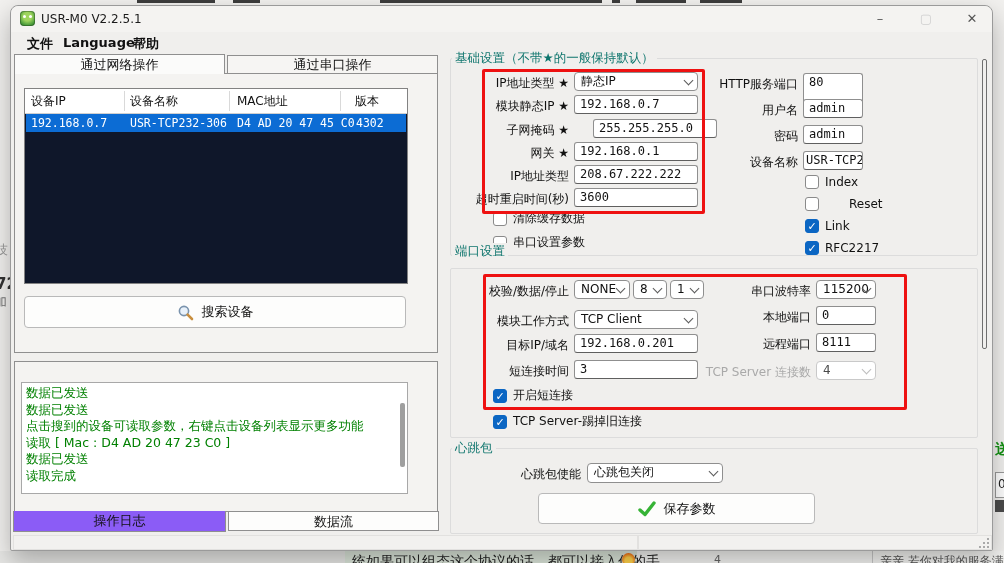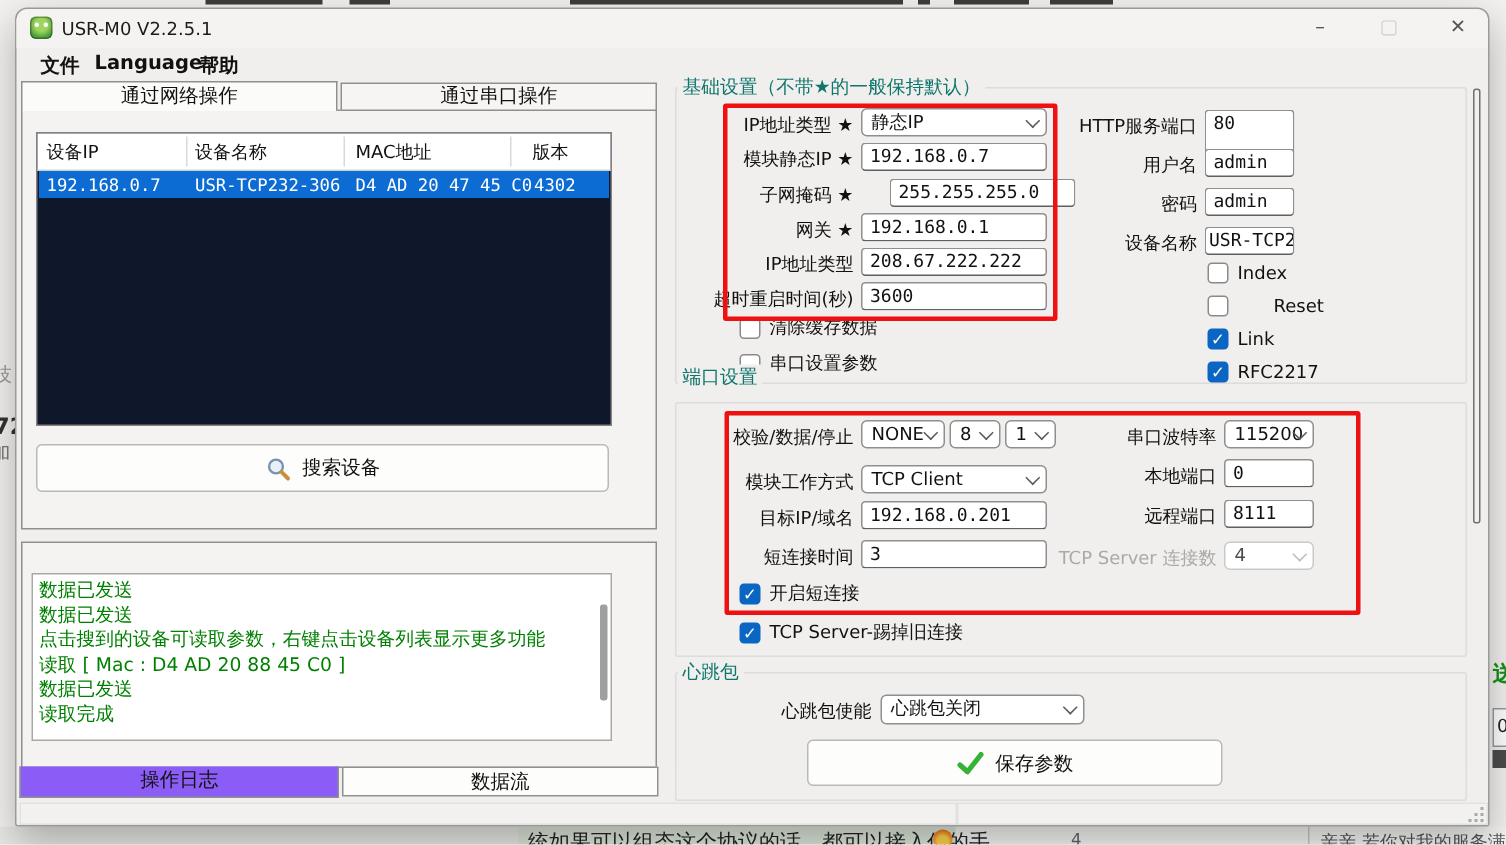--- a/index.html
+++ b/index.html
@@ -143,21 +143,21 @@
       <line x1="10.6" y1="10.6" x2="15" y2="15" stroke="#c98f3f" stroke-width="2.6" stroke-linecap="round"></line>
     </svg>
     <span>搜索设备</span>
   </div>
 
   <div class="pane" style="left:3px;top:355px;width:424px;height:151px;"></div>
   <div class="logbox" style="left:10px;top:376px;width:387px;height:112px;z-index:4;">
     <div class="log-line">数据已发送</div>
     <div class="log-line">数据已发送</div>
     <div class="log-line">点击搜到的设备可读取参数，右键点击设备列表显示更多功能</div>
-    <div class="log-line">读取 [ Mac : D4 AD 20 88 45 C0 ]</div>
+    <div class="log-line">读取 [ Mac : D4 AD 20 47 23 C0 ]</div>
     <div class="log-line">数据已发送</div>
     <div class="log-line">读取完成</div>
     <div class="abs" style="right:2px;top:20px;width:5px;height:64px;background:#9f9f9f;border-radius:2px;"></div>
   </div>
 
   <div class="tab" style="left:2px;top:505px;width:213px;height:21px;line-height:20px;border-top:none;background:#8b5cf6;z-index:3;">操作日志</div>
   <div class="tab" style="left:217px;top:505px;width:211px;height:20px;line-height:19px;background:#fdfdfc;z-index:2;">数据流</div>
 
   <div class="statuscell" style="left:2px;top:529px;width:625px;height:15px;"></div>
   <div class="statuscell" style="left:627px;top:529px;width:354px;height:15px;"></div>

